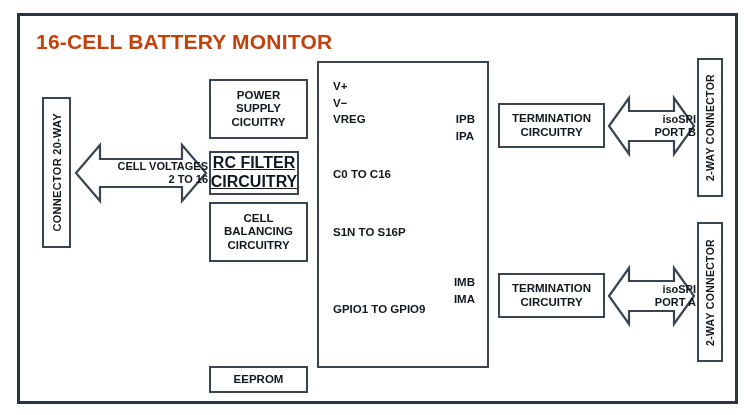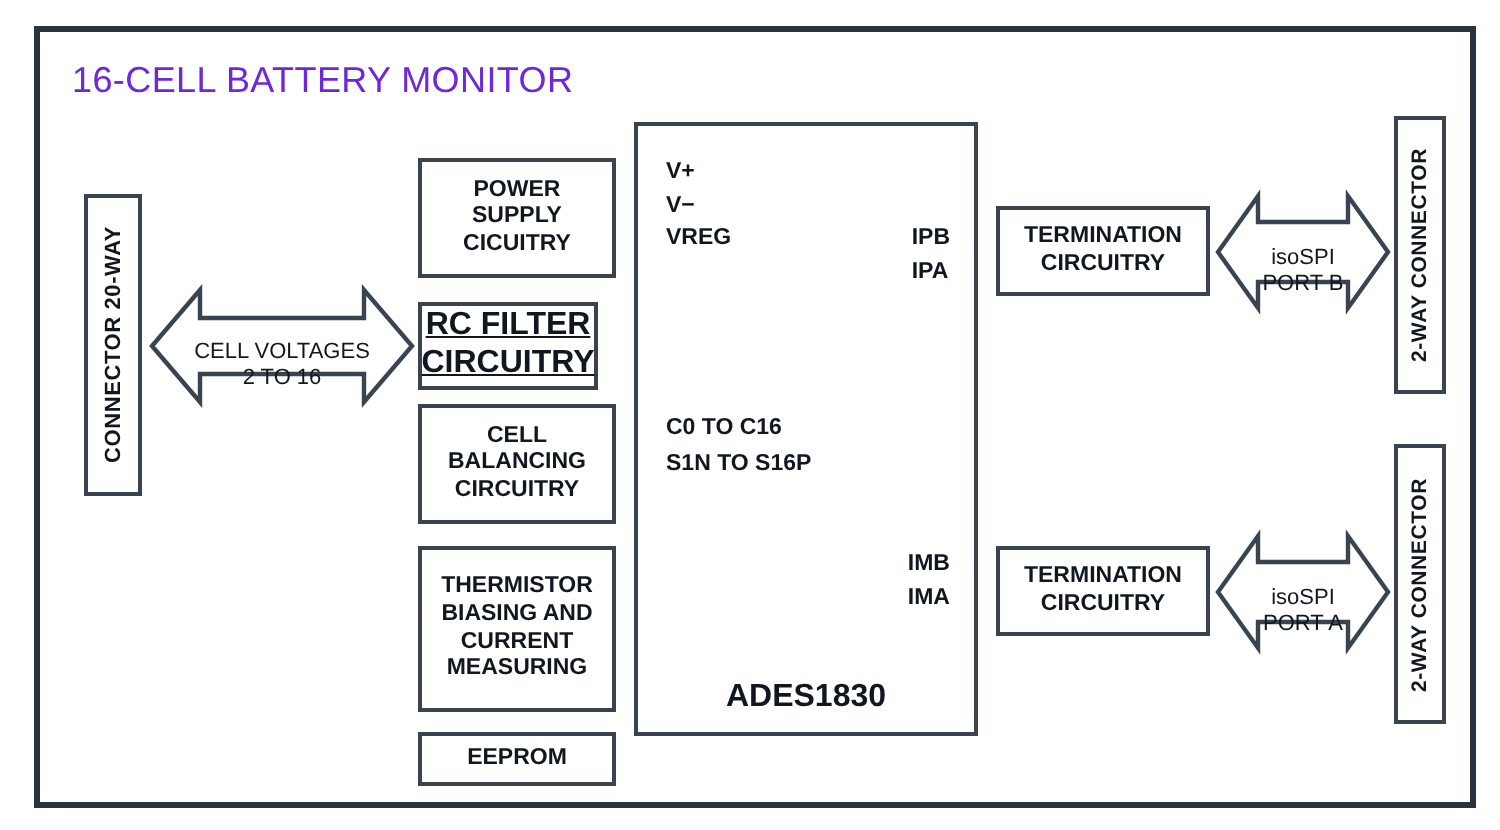--- a/index.html
+++ b/index.html
@@ -26,24 +26,24 @@
     width: 721px;
     height: 391px;
     border: 3px solid #2b3340;
     box-sizing: border-box;
     background: #ffffff;
   }
   .diagram-title {
     position: absolute;
     left: 36px;
     top: 30px;
-    font-size: 18px;
-    font-weight: normal;
+    font-size: 21px;
+    font-weight: bold;
     letter-spacing: 0.2px;
-    color: #6d28d9;
+    color: #c2410c;
     white-space: nowrap;
   }
   
   .block {
     position: absolute;
     border: 2.5px solid #3a4450;
     box-sizing: border-box;
     background: #ffffff;
     display: flex;
     align-items: center;
@@ -117,27 +117,26 @@
   }
   .arrow svg {
     display: block;
   }
   .arrow .atext {
     position: absolute;
     left: 0;
     right: 0;
     top: 50%;
     transform: translateY(-50%);
-    text-align: center;
-    font-weight: normal;
+    text-align: right;
+    font-weight: bold;
     color: #10171f;
     line-height: 1.2;
     white-space: pre-line;
     pointer-events: none;
-    margin-top: 10px;
   }
 </style>
 </head>
 <body>
 
 <div id="canvas">
 
   <div class="outer-frame"></div>
 
   <div class="diagram-title">16-CELL BATTERY MONITOR</div>
@@ -164,49 +163,43 @@
     <span class="lbl">RC FILTER
 CIRCUITRY</span>
   </div>
 
   <div class="block" style="left:209px; top:202px; width:99px; height:60px; font-size:11.5px;justify-content:center;">
     <span class="lbl">CELL
 BALANCING
 CIRCUITRY</span>
   </div>
 
-  <div class="block" style="left:209px; top:273px; width:99px; height:83px; font-size:11.5px;">
-    <span class="lbl">THERMISTOR
-BIASING AND
-CURRENT
-MEASURING</span>
-  </div>
 
   <div class="block" style="left:209px; top:366px; width:99px; height:27px; font-size:11.5px;">
     <span class="lbl">EEPROM</span>
   </div>
 
   <div class="chip" style="left:317px; top:61px; width:172px; height:307px;">
 
     <div class="pin-left" style="top:15px;">V+
 V−
 VREG</div>
 
-    <div class="pin-left" style="top:103px;margin-top:40px;">C0 TO C16</div>
+    <div class="pin-left" style="top:103px;">C0 TO C16</div>
 
     <div class="pin-left" style="top:161px;">S1N TO S16P</div>
 
+    <div class="pin-left" style="top:238px;">GPIO1 TO GPIO9</div>
 
     <div class="pin-right" style="top:48px;">IPB
 IPA</div>
 
     <div class="pin-right" style="top:211px;">IMB
 IMA</div>
 
-    <div class="chip-name">ADES1830</div>
   </div>
 
   <div class="block" style="left:498px; top:103px; width:107px; height:45px; font-size:11.5px;">
     <span class="lbl">TERMINATION
 CIRCUITRY</span>
   </div>
 
   <div class="arrow" style="left:607px; top:92px; width:89px; height:68px;">
     <svg width="89" height="68" viewBox="0 0 89 68">
       <polygon points="2,34 22,6 22,19 67,19 67,6 87,34 67,62 67,49 22,49 22,62" fill="#ffffff" stroke="#3a4450" stroke-width="2.2" stroke-linejoin="miter"></polygon>

